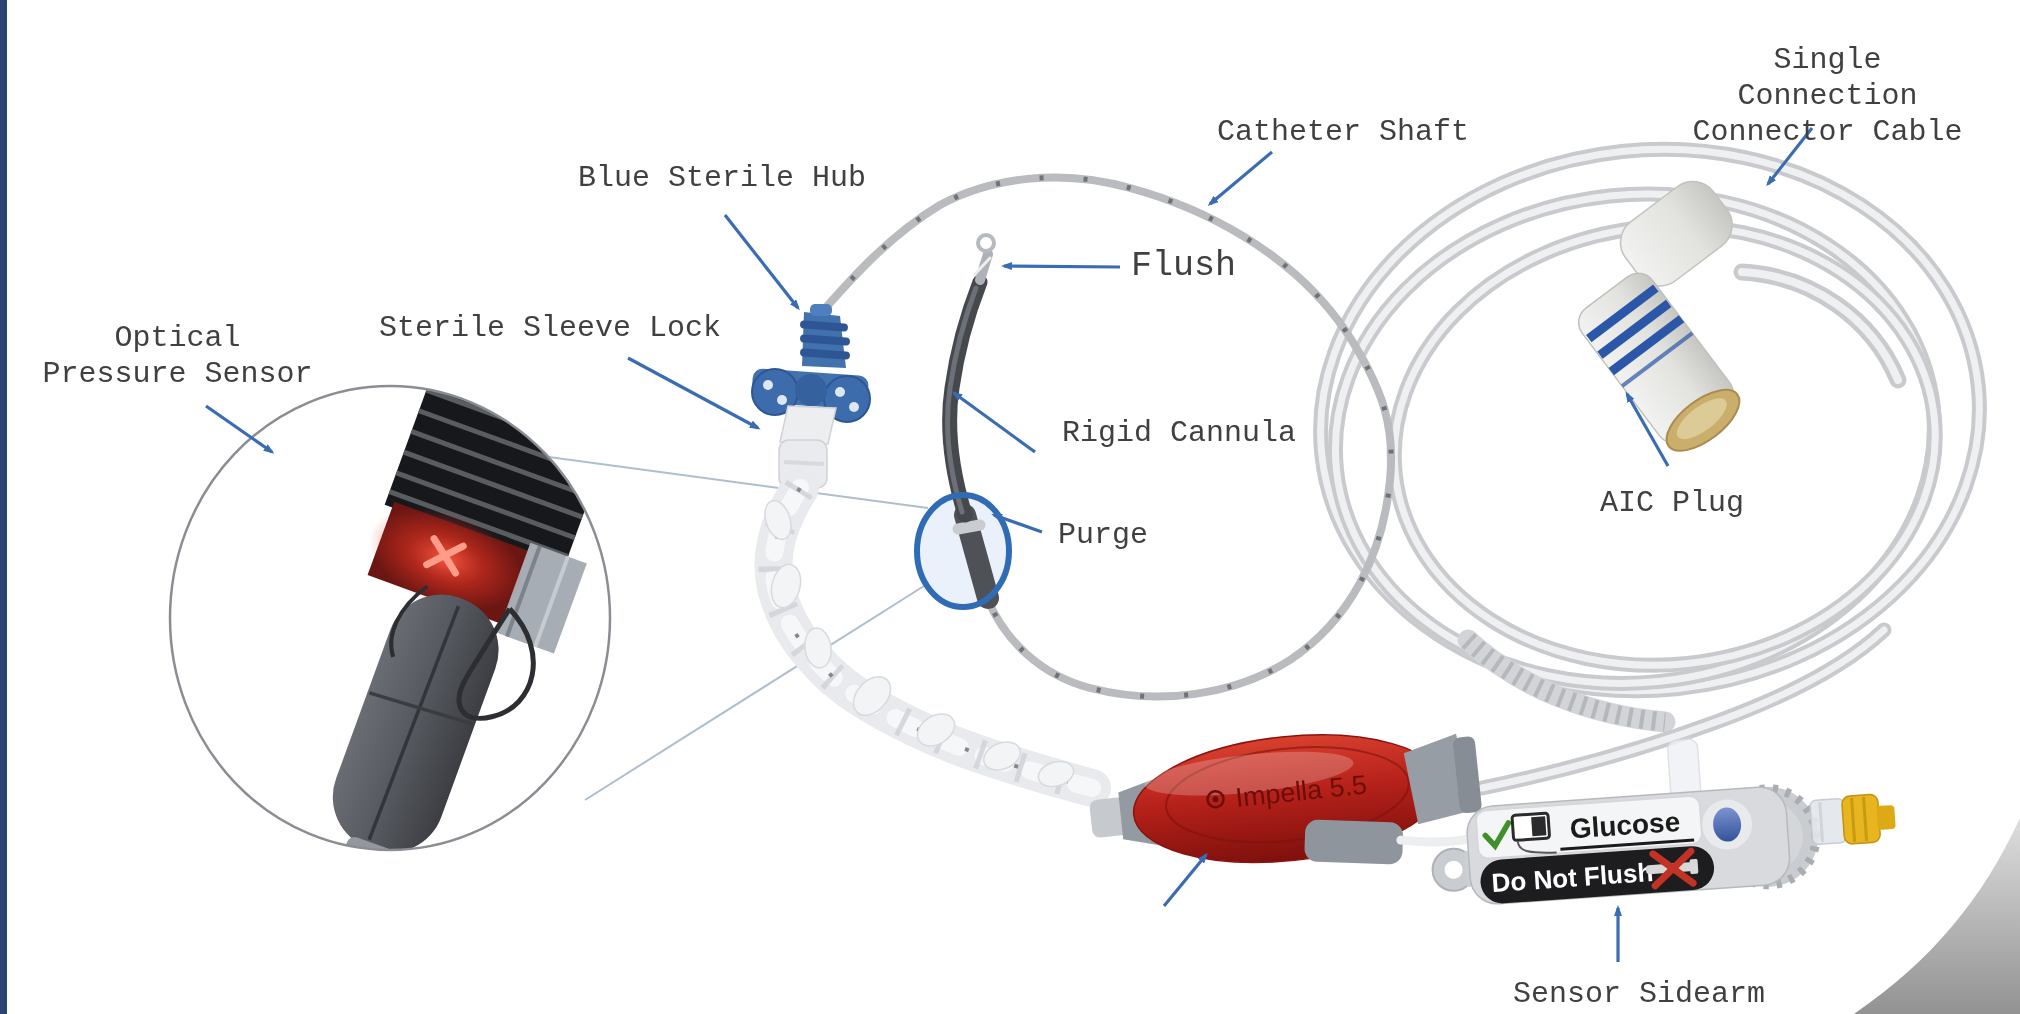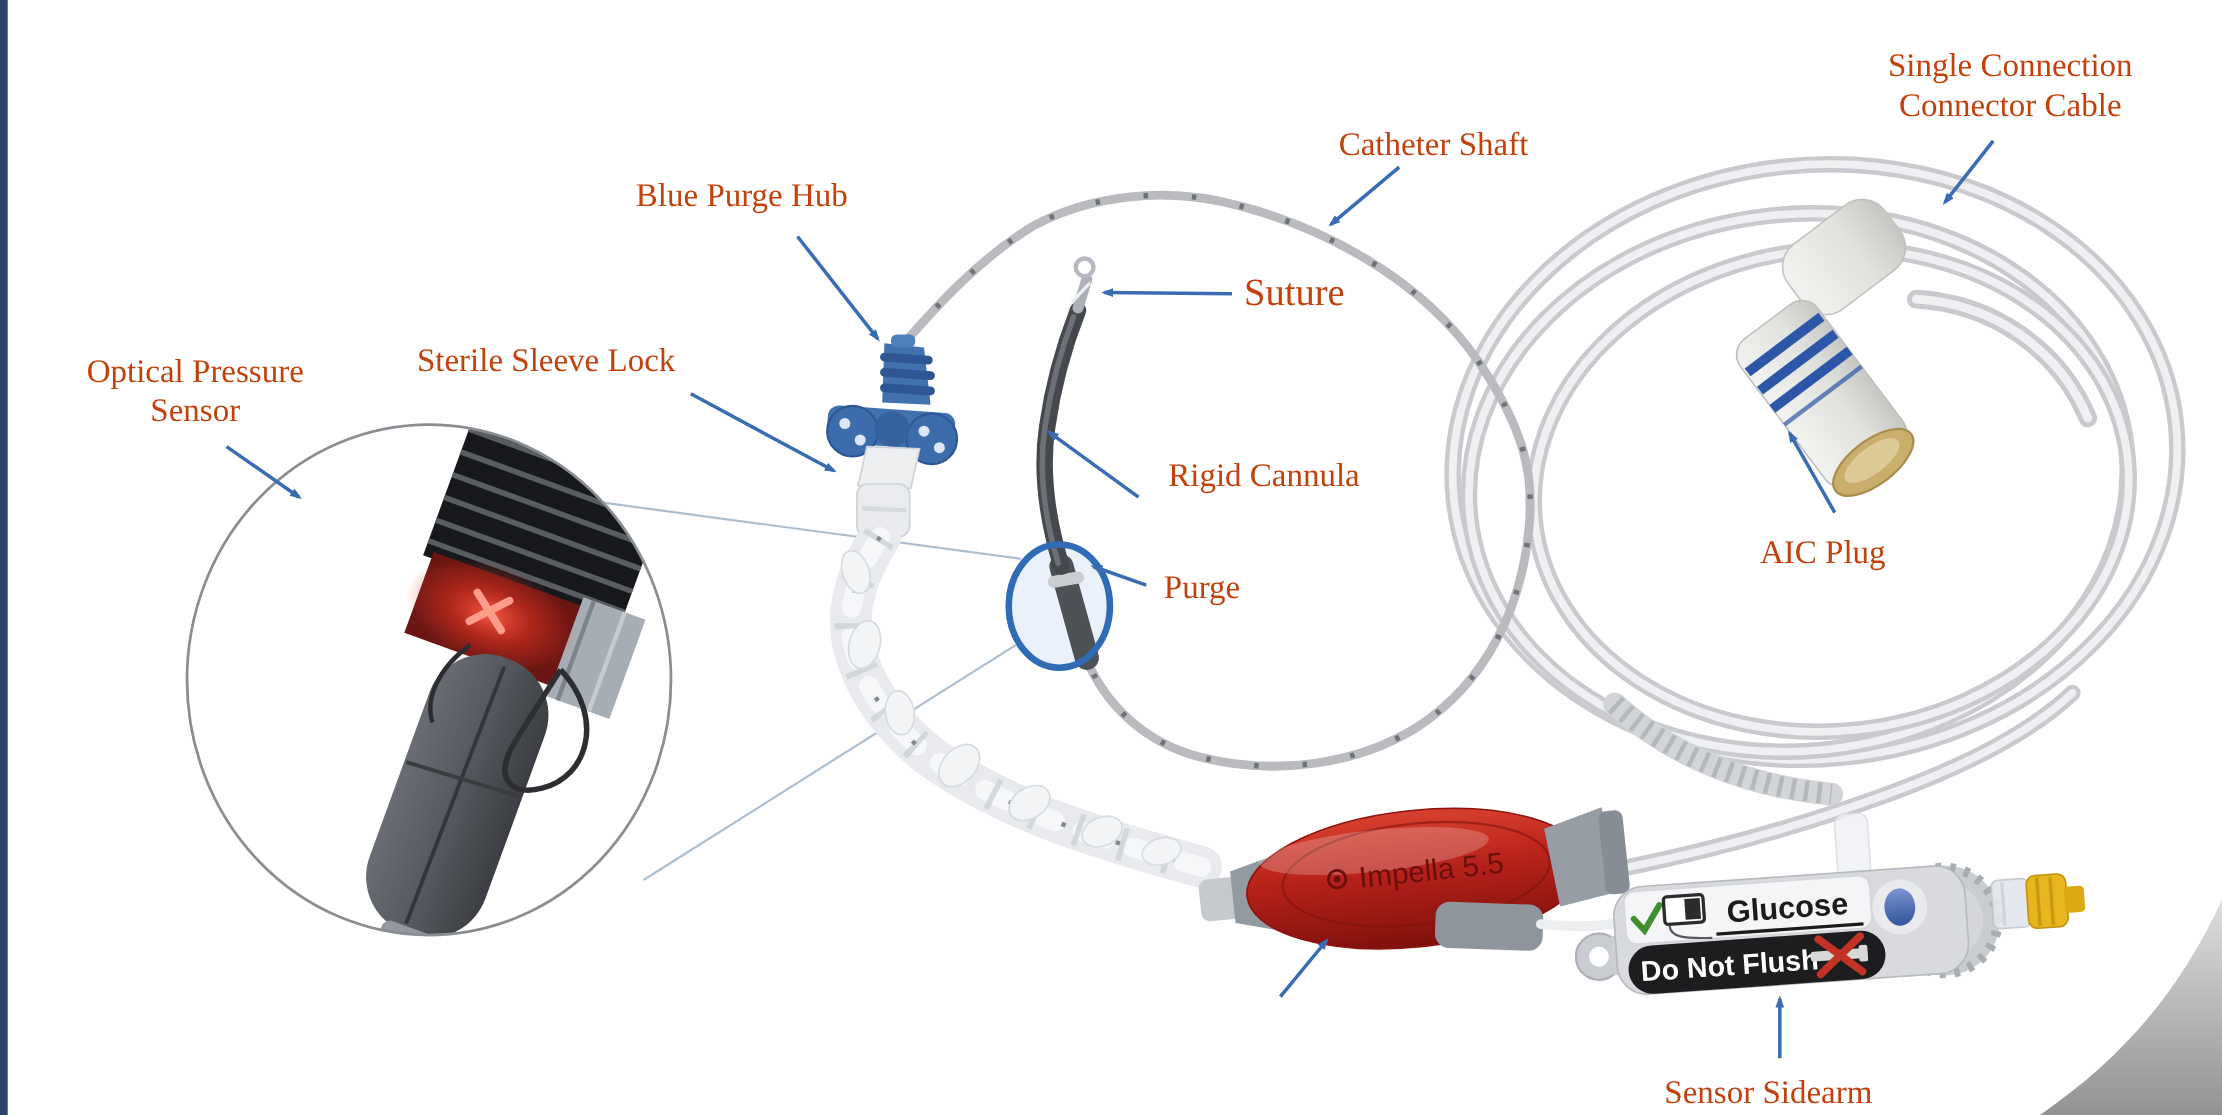--- a/index.html
+++ b/index.html
@@ -2,22 +2,22 @@
 <html><head>
 <meta charset="utf-8">
 <style>
   html,body{margin:0;padding:0;background:#ffffff;}
   .stage{
     position:relative;width:2020px;height:1014px;background:#ffffff;overflow:hidden;
     font-family:"Liberation Sans", sans-serif;
   }
   .stage svg{position:absolute;left:0;top:0;}
   .lbl{
-    position:absolute;color:#c2410c;font-size:30px;line-height:1.2;
-    font-family:Liberation Serif, serif;white-space:pre-line;
+    position:absolute;color:#404040;font-size:30px;line-height:1.2;
+    font-family:Liberation Mono, monospace;white-space:pre-line;
   }
   .lbl.center{text-align:center;}
   .lbl.big{font-size:35px;}
 </style>
 </head>
 <body>
 
 <div class="stage">
 
 <svg width="2020" height="1014" viewBox="0 0 2020 1014">
@@ -267,27 +267,27 @@
     <line x1="1668" y1="466" x2="1627" y2="394" marker-end="url(#ah)"></line>
     <line x1="1164" y1="906" x2="1206" y2="855" marker-end="url(#ah)"></line>
     <line x1="1618" y1="962" x2="1618" y2="908" marker-end="url(#ah)"></line>
   </g>
 </svg>
 
 <div class="lbl center" style="left:1680px;top:42px;width:295px;">Single Connection Connector Cable</div>
 
 <div class="lbl" style="left:1183px;top:114px;margin-left:34px;">Catheter Shaft</div>
 
-<div class="lbl" style="left:578px;top:160px;">Blue Purge Hub</div>
+<div class="lbl" style="left:578px;top:160px;">Blue Sterile Hub</div>
 
 <div class="lbl" style="left:379px;top:310px;">Sterile Sleeve Lock</div>
 
 <div class="lbl center" style="left:35px;top:320px;width:285px;">Optical Pressure Sensor</div>
 
-<div class="lbl big" style="left:1131px;top:245px;">Suture</div>
+<div class="lbl big" style="left:1131px;top:245px;">Flush</div>
 
 <div class="lbl" style="left:1062px;top:415px;">Rigid Cannula</div>
 
 <div class="lbl" style="left:1058px;top:517px;">Purge</div>
 
 <div class="lbl" style="left:1600px;top:485px;">AIC Plug</div>
 
 
 <div class="lbl" style="left:1513px;top:976px;">Sensor Sidearm</div>
 

